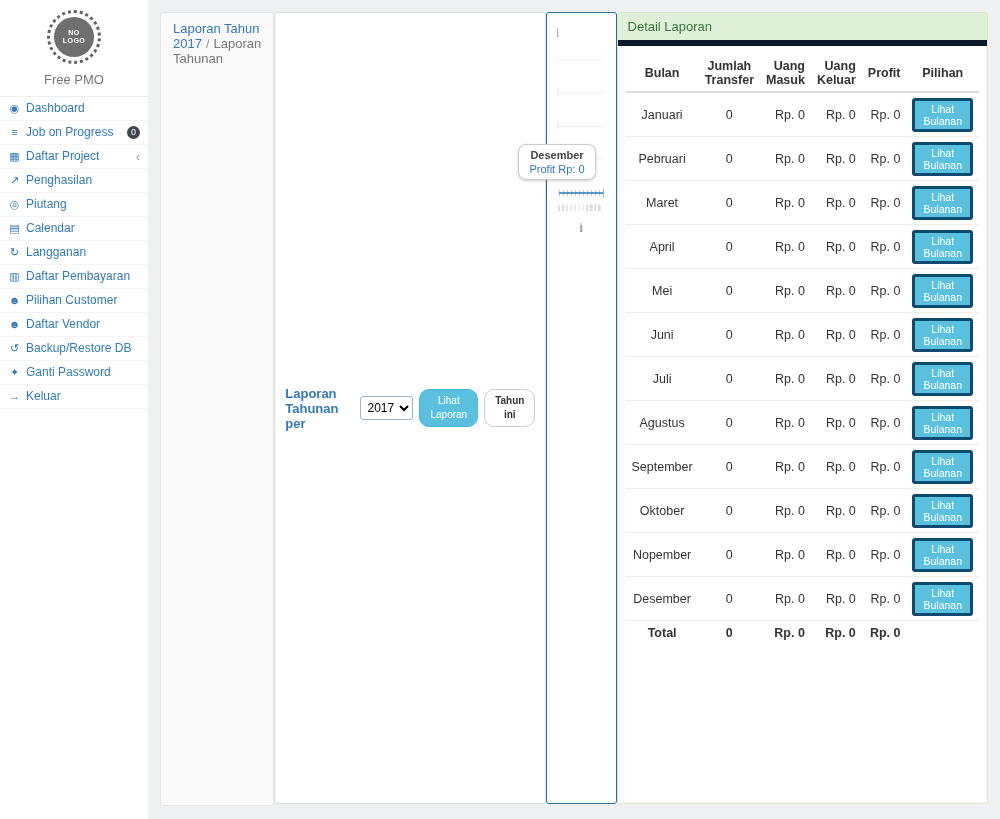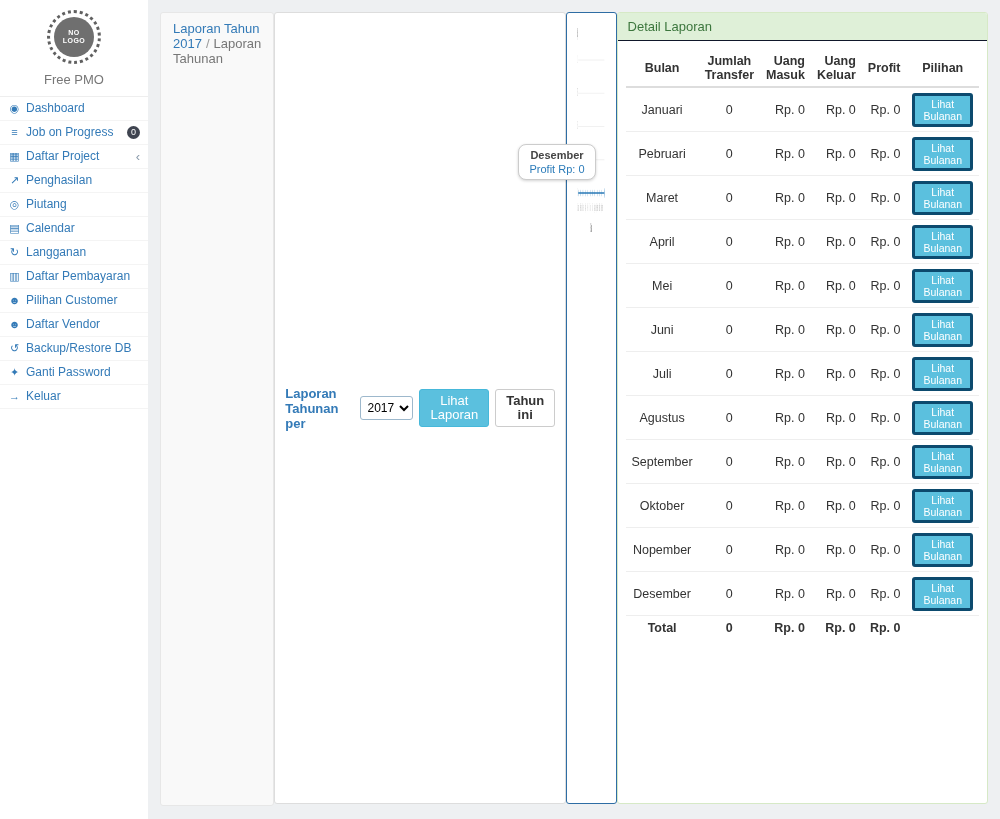--- a/index.html
+++ b/index.html
@@ -26,40 +26,40 @@
   
   .main { flex:1; height:100%; padding:12px 12px 0; display:flex; }
   .breadcrumb-bar { background:#f9f9f9; border:1px solid #e7e7e7; border-radius:3px; padding:8px 12px; font-size:13px; margin-bottom:13px; }
   .breadcrumb-bar a { color:#337ab7; text-decoration:none; }
   .sep { color:#999; margin:0 4px; }
   .cur { color:#777; }
 
   .filter-panel { background:#fff; border:1px solid #ddd; border-radius:3px; padding:5px 10px; display:flex; align-items:center; gap:6px; margin-bottom:15px; }
   .filter-label { color:#337ab7; font-weight:bold; font-size:13px; margin-right:16px; }
   .year-select { height:24px; font-size:12px; border:1px solid #9db8cc; border-radius:3px; background:#fff; padding:1px 2px; font-family:inherit; }
-  .btn { border-radius:3px; font-size:13px; padding:4px 10px; border:1px solid transparent; cursor:pointer; font-family:inherit; line-height:14px; }
+  .btn { border-radius:10px; font-size:10px; padding:4px 10px; border:1px solid transparent; cursor:pointer; font-family:inherit; line-height:14px; }
   .btn-info { background:#5bc0de; border-color:#46b8da; color:#fff; }
   .btn-default { background:#fff; border-color:#ccc; color:#333;font-weight:bold; }
 
   .panel { border-radius:3px; margin-bottom:15px; background:#fff; }
   .panel-primary { border:1px solid #2e6da4; }
   .panel-heading-primary { background:#2e6da4; color:#fff; padding:5px 10px; font-size:13px; border-radius:2px 2px 0 0; }
   .chart-body { position:relative; padding:8px 10px 0; height:227px; }
   #chart-svg { display:block; width:100%; height:219px; }
   .grid { stroke:#e4e4e4; stroke-width:1; }
   .tick { font:10px "Liberation Sans","DejaVu Sans",sans-serif; fill:#999; }
   .ax-title { font:bold 12px "Liberation Sans","DejaVu Sans",sans-serif; fill:#333; }
   .series { fill:none; stroke:#2b7bb9; stroke-width:1.5; }
   .dot { fill:#2b7bb9; }
   .tooltip-box { position:absolute; right:20px; top:131px; background:#fff; border:1px solid #ccc; border-radius:8px; padding:4px 10px; text-align:center; box-shadow:0 1px 3px rgba(0,0,0,.18); }
   .tt-title { font-weight:bold; font-size:11px; color:#444; }
   .tt-value { font-size:11px; color:#2b7bb9; margin-top:2px; white-space:nowrap; }
 
   .panel-success { border:1px solid #d6e9c6; }
-  .panel-heading-success { background:#dff0d8; color:#3c763d; padding:6px 10px; font-size:13px; border-bottom:1px solid #0f172a; border-radius:2px 2px 0 0; }
+  .panel-heading-success { background:#dff0d8; color:#3c763d; padding:6px 10px; font-size:13px; border-bottom:6px solid #0f172a; border-radius:2px 2px 0 0; }
   .panel-body { padding:8px; }
 
   .detail-table { width:100%; border-collapse:collapse; font-size:12.5px; }
   .detail-table th, .detail-table td { padding:4.5px 6px; border-bottom:1px solid #eee; }
   .detail-table thead th { border-bottom:2px solid #ddd; font-weight:bold; }
   .detail-table th:nth-child(1){width:13.5%} .detail-table th:nth-child(2){width:23%}
   .detail-table th:nth-child(3){width:17%}  .detail-table th:nth-child(4){width:15.5%}
   .detail-table th:nth-child(5){width:11%}  .detail-table th:nth-child(6){width:20%}
   .detail-table .c { text-align:center; } .detail-table .r { text-align:right; }
   .total-row td { font-weight:bold; border-bottom:none; }

